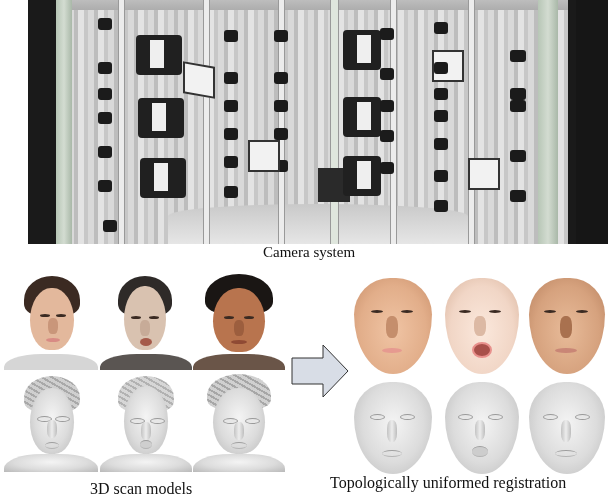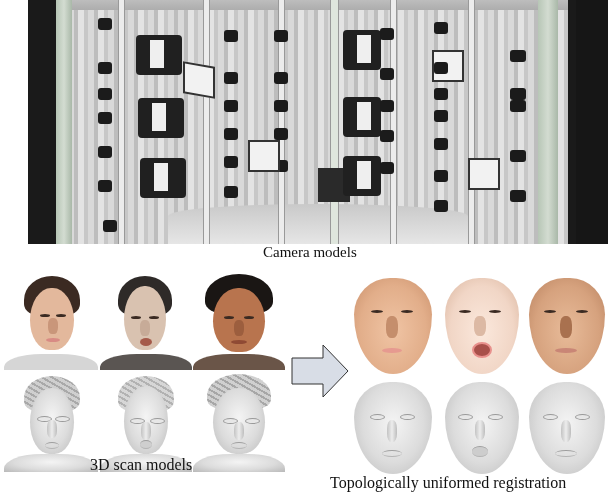--- a/index.html
+++ b/index.html
@@ -93,21 +93,21 @@
   <div class="cam" style="left:406px;top:170px;"></div>
   <div class="cam" style="left:406px;top:200px;"></div>
   <div class="panel" style="left:440px;top:158px;"></div>
   <div class="cam" style="left:482px;top:50px;width:16px;"></div>
   <div class="cam" style="left:482px;top:88px;width:16px;"></div>
   <div class="cam" style="left:482px;top:100px;width:16px;"></div>
   <div class="cam" style="left:482px;top:150px;width:16px;"></div>
   <div class="cam" style="left:482px;top:190px;width:16px;"></div>
   <div class="abs" style="left:548px;top:0;width:32px;height:244px;background:#161616;"></div>
 </div>
-<div class="caption" style="left:263px;top:244px;">Camera models</div>
+<div class="caption" style="left:263px;top:244px;">Camera system</div>
 
 <div class="face" style="left:4px;top:272px;width:94px;height:98px;">
   <div class="shirt" style="background:#d6d6d6;"></div>
   <div class="hair" style="left:20px;top:4px;width:56px;height:40px;background:#3b2a22;"></div>
   <div class="tex-head" style="left:26px;top:16px;width:44px;height:62px;background:#e3b89c;"></div>
   <div class="eye" style="left:36px;top:42px;"></div>
   <div class="eye" style="left:52px;top:42px;"></div>
   <div class="nose" style="left:44px;top:46px;background:#c9967a;"></div>
   <div class="mouth" style="left:42px;top:66px;width:14px;background:#d88b84;"></div>
 </div>
@@ -150,21 +150,21 @@
 </div>
 <div class="face" style="left:193px;top:372px;width:92px;height:100px;">
   <div class="shirt grey" style="height:18px;"></div>
   <div class="hair grey" style="left:14px;top:2px;width:64px;height:36px;background:repeating-linear-gradient(30deg,#d0d0d0 0 3px,#a7a7a7 3px 5px);"></div>
   <div class="tex-head grey" style="left:20px;top:16px;width:52px;height:66px;"></div>
   <div class="eyeg" style="left:30px;top:46px;"></div>
   <div class="eyeg" style="left:52px;top:46px;"></div>
   <div class="noseg" style="left:41px;top:50px;"></div>
   <div class="mouthg" style="left:38px;top:70px;width:16px;"></div>
 </div>
-<div class="caption" style="left:90px;top:456px;font-size:16px;">3D scan models</div>
+<div class="caption" style="left:90px;top:480px;font-size:16px;">3D scan models</div>
 
 <svg id="arrow" class="abs" viewBox="0 0 60 54">
   <polygon points="2,14 33,14 33,1 58,27 33,53 33,40 2,40" fill="#d8dde6" stroke="#333333" stroke-width="1"></polygon>
 </svg>
 
 <div class="face" style="left:352px;top:268px;width:82px;height:110px;">
   <div class="mask" style="left:2px;top:10px;width:78px;height:96px;background:radial-gradient(ellipse at 50% 55%,#f0c4a4 0%,#e2ae8a 60%,#c98f6a 100%);"></div>
   <div class="eye" style="left:19px;top:42px;width:12px;"></div>
   <div class="eye" style="left:49px;top:42px;width:12px;"></div>
   <div class="nose" style="left:34px;top:48px;width:12px;height:22px;background:#c58e6c;"></div>

